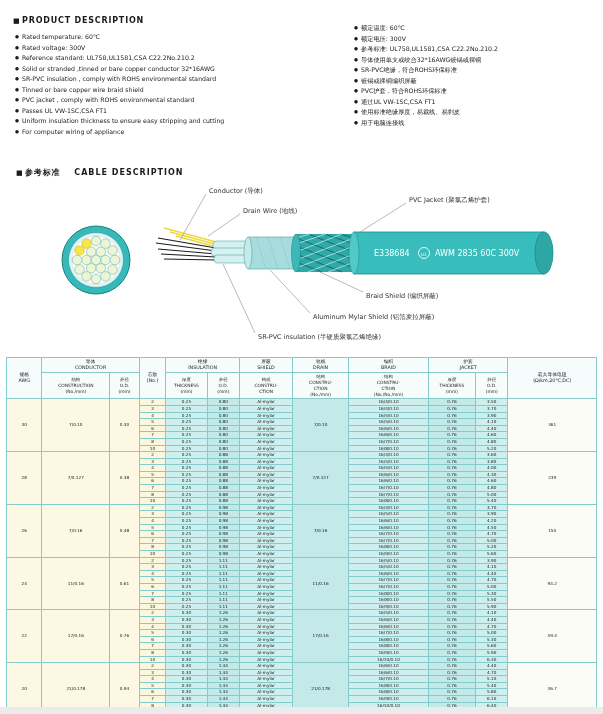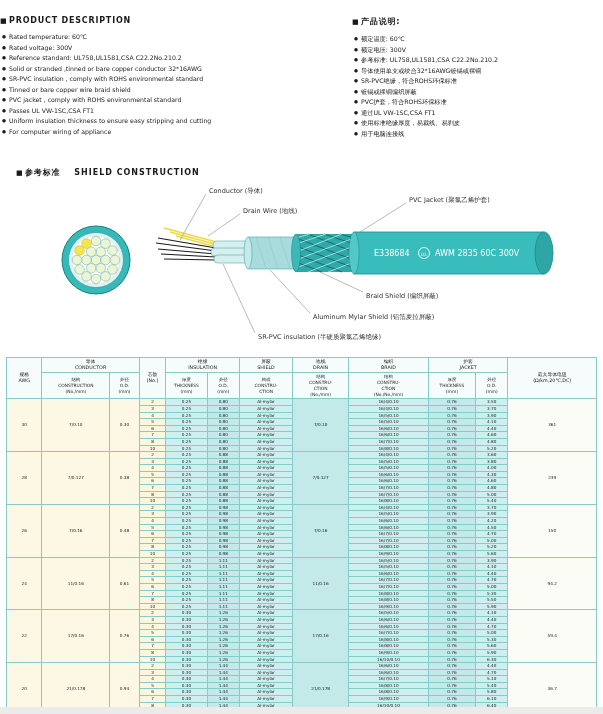--- a/index.html
+++ b/index.html
@@ -4,21 +4,21 @@
 <style>
   html,body{margin:0;padding:0;}
   body{
     width:603px;height:714px;position:relative;overflow:hidden;
     background:#ffffff;color:#1b1b1b;
     font-family:"DejaVu Sans","Liberation Sans",sans-serif;
   }
   .sec-title{font-size:8px;font-weight:bold;letter-spacing:0.8px;white-space:nowrap;}
   .sq::before{content:"■ ";font-size:7px;letter-spacing:0;}
   .desc{position:absolute;top:16px;}
-  #desc-en{left:0;width:330px;}
+  #desc-en{left:13px;width:330px;}
   #desc-cn{left:352px;width:245px;}
   ul.bullets{list-style:none;margin:7px 0 0 2px;padding:0;}
   ul.bullets li{font-size:6.2px;line-height:10.5px;white-space:nowrap;}
   ul.bullets li::before{content:"●";font-size:4.6px;margin-right:3px;vertical-align:1px;}
   #construction-title{position:absolute;left:16px;top:167px;}
   #construction-title .en{font-weight:bold;margin-left:14px;letter-spacing:1px;}
   #diagram{position:absolute;left:8px;top:180px;}
   #table-wrap{position:absolute;left:6px;top:357px;width:591px;}
   table.spec{border-collapse:collapse;width:100%;table-layout:fixed;border:1px solid #3f9f9f;}
   table.spec th,table.spec td{
@@ -53,37 +53,36 @@
       <li>SR-PVC insulation , comply with ROHS environmental standard</li>
       <li>Tinned or bare copper wire braid shield</li>
       <li>PVC jacket , comply with ROHS environmental standard</li>
       <li>Passes UL VW-1SC,CSA FT1</li>
       <li>Uniform insulation thickness to ensure easy stripping and cutting</li>
       <li>For computer wiring of appliance</li>
     </ul>
 </div>
 
 <div class="desc" id="desc-cn">
-  <div class="sec-title sq">产品说明:</div>
   <ul class="bullets">
       <li>额定温度: 60℃</li>
       <li>额定电压: 300V</li>
       <li>参考标准: UL758,UL1581,CSA C22.2No.210.2</li>
       <li>导体使用单支或绞合32*16AWG镀锡或裸铜</li>
       <li>SR-PVC绝缘，符合ROHS环保标准</li>
       <li>镀锡或裸铜编织屏蔽</li>
       <li>PVC护套，符合ROHS环保标准</li>
       <li>通过UL VW-1SC,CSA FT1</li>
       <li>使用标准绝缘厚度，易裁线、易剥皮</li>
       <li>用于电脑连接线</li>
     </ul>
 </div>
 
 <div id="construction-title" class="sec-title sq">
-  <span>参考标准</span><span class="en">SHIELD CONSTRUCTION</span>
+  <span>参考标准</span><span class="en">CABLE DESCRIPTION</span>
 </div>
 
 <svg id="diagram" width="587" height="176" viewBox="0 0 587 176">
 
   <g>
     <circle cx="88" cy="80" r="34" fill="#35b9b9" stroke="#17807f" stroke-width="1"></circle>
     <circle cx="88" cy="80" r="27.5" fill="#e2f3f3" stroke="#2a9d9d" stroke-width="0.7"></circle>
     <circle cx="88" cy="80" r="24" fill="#ffffff" stroke="#cccccc" stroke-width="0.3"></circle>
     <g fill="#edf6d4" stroke="#55aaaa" stroke-width="0.5">
       <circle cx="88" cy="80" r="4.8"></circle>

